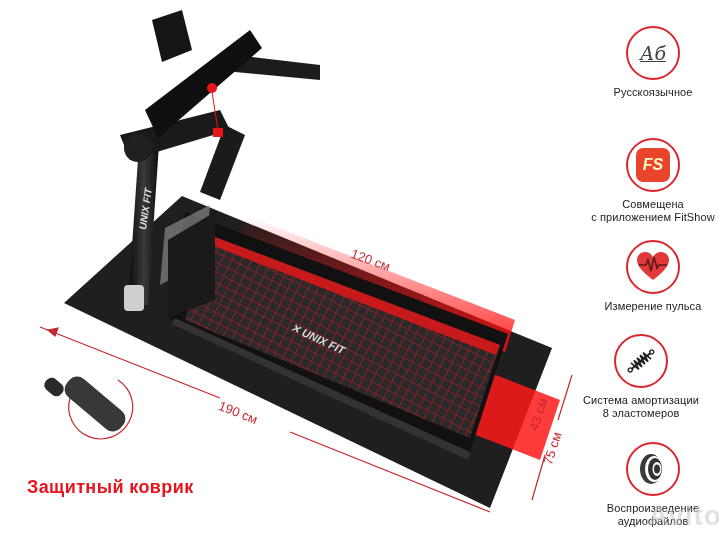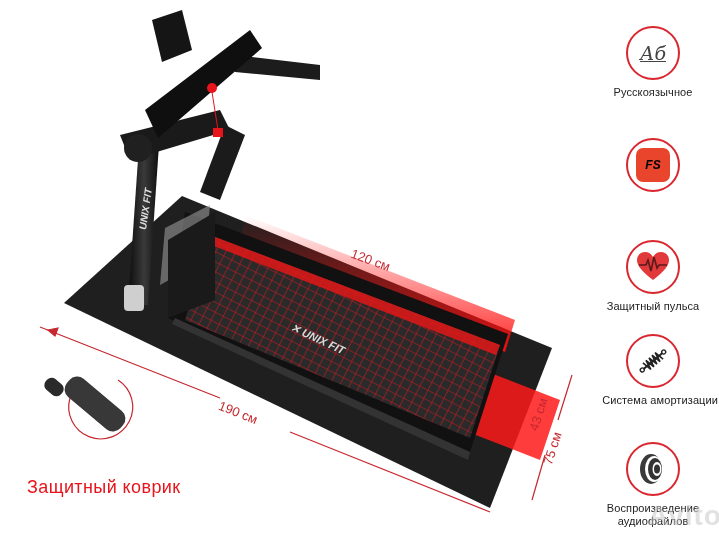--- a/index.html
+++ b/index.html
@@ -2,21 +2,21 @@
 <html><head>
 <meta charset="utf-8">
 <style>
   html, body { margin:0; padding:0; }
   body { width:719px; height:540px; background:#ffffff; position:relative; overflow:hidden; font-family:"Liberation Sans", sans-serif; }
   .stage { position:absolute; left:0; top:0; width:719px; height:540px; }
   svg.scene { position:absolute; left:0; top:0; }
   .feature { position:absolute; width:130px; text-align:center; }
   .feature .ring { width:54px; height:54px; border:2px solid #d9262f; border-radius:50%; margin:0 auto; display:flex; align-items:center; justify-content:center; background:#fff; box-sizing:border-box; }
   .feature .label { font-size:11px; color:#222; line-height:13px; margin-top:6px; letter-spacing:0.1px; }
-  .mat-caption { position:absolute; left:27px; top:476px; color:#e8141c; font-weight:normal; font-size:18px; line-height:22px; letter-spacing:0.4px; }
+  .mat-caption { position:absolute; left:27px; top:476px; color:#e8141c; font-weight:bold; font-size:18px; line-height:22px; letter-spacing:0.4px; }
   .dim { position:absolute; color:#c5282f; font-size:13px; white-space:nowrap; transform-origin:left top; }
   .watermark { position:absolute; left:648px; top:500px; color:rgba(200,200,200,0.55); font-size:28px; font-weight:bold; letter-spacing:1px; }
 </style>
 </head>
 <body>
 
 <div class="stage">
 
   <svg class="scene" width="719" height="540" viewBox="0 0 719 540">
     <defs>
@@ -101,49 +101,54 @@
     <div class="ring">
       <span style="font-family:'DejaVu Serif', serif;font-style:italic;font-size:19px;color:#444;text-decoration:underline;">Аб</span>
     </div>
     <div class="label">
       <div>Русскоязычное</div>
     </div>
   </div>
 
   <div class="feature" style="left:588px;top:138px;">
     <div class="ring">
-      <span style="display:inline-block;width:34px;height:34px;line-height:34px;background:#e8452c;border-radius:7px;color:#000000;font-weight:bold;font-style:italic;font-size:12px;">FS</span>
+      <span style="display:inline-block;width:34px;height:34px;line-height:34px;background:#e8452c;border-radius:7px;color:#fef9c3;font-weight:bold;font-style:italic;font-size:16px;">FS</span>
+    </div>
+    <div class="label">
+      <div>Совмещена</div>
+      <div>с приложением FitShow</div>
     </div>
   </div>
 
   <div class="feature" style="left:588px;top:240px;">
     <div class="ring">
       <svg width="34" height="30" viewBox="0 0 34 30">
         <path d="M17 28 C5 19 1 13 1 8 C1 3 5 0 9 0 C13 0 15 2 17 5 C19 2 21 0 25 0 C29 0 33 3 33 8 C33 13 29 19 17 28 Z" fill="#e23a3a"></path>
         <polyline points="3,13 10,13 12,8 15,19 18,5 21,16 23,13 31,13" fill="none" stroke="#5a1a1a" stroke-width="1.6"></polyline>
       </svg>
     </div>
     <div class="label">
-      <div>Защитный пульса</div>
+      <div>Измерение пульса</div>
     </div>
   </div>
 
-  <div class="feature" style="left:588px;top:334px;text-align:right;">
+  <div class="feature" style="left:576px;top:334px;">
     <div class="ring">
       <svg width="34" height="34" viewBox="0 0 34 34">
         <g transform="rotate(-40 17 17)">
           <line x1="2" y1="17" x2="32" y2="17" stroke="#222" stroke-width="2"></line>
           <circle cx="3" cy="17" r="2" fill="#fff" stroke="#222" stroke-width="1.3"></circle>
           <circle cx="31" cy="17" r="2" fill="#fff" stroke="#222" stroke-width="1.3"></circle>
           <path d="M8 12 L10 22 L12 12 L14 22 L16 12 L18 22 L20 12 L22 22 L24 12 L26 22" fill="none" stroke="#222" stroke-width="1.6"></path>
         </g>
       </svg>
     </div>
     <div class="label">
       <div>Система амортизации</div>
+      <div>8 эластомеров</div>
     </div>
   </div>
 
   <div class="feature" style="left:588px;top:442px;">
     <div class="ring">
       <svg width="32" height="34" viewBox="0 0 32 34">
         <ellipse cx="14" cy="17" rx="11" ry="15" fill="#3a3a3a"></ellipse>
         <ellipse cx="17" cy="17" rx="9" ry="13" fill="#fff"></ellipse>
         <ellipse cx="18" cy="17" rx="7" ry="11" fill="#333"></ellipse>
         <ellipse cx="20" cy="17" rx="4.5" ry="7" fill="#fff"></ellipse>

